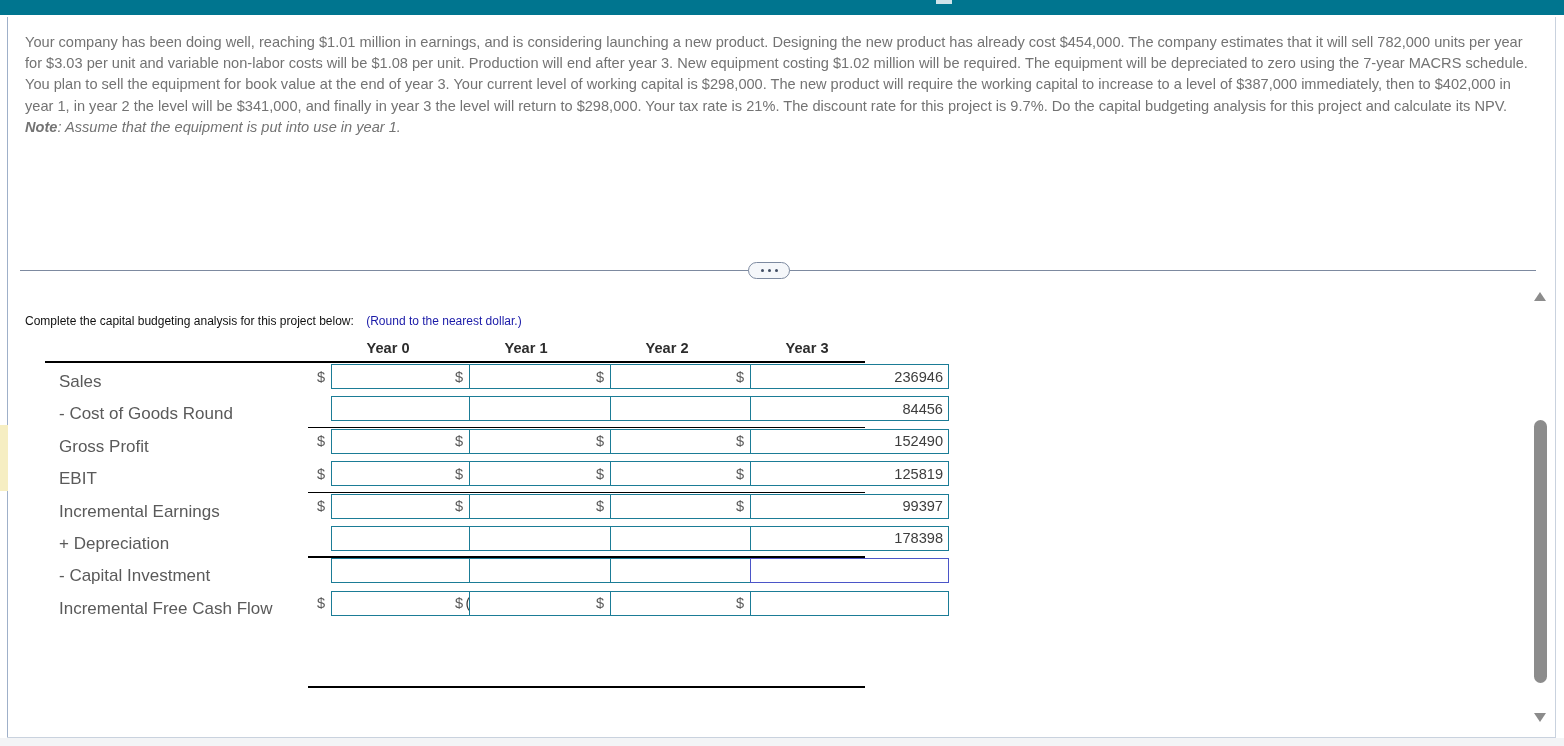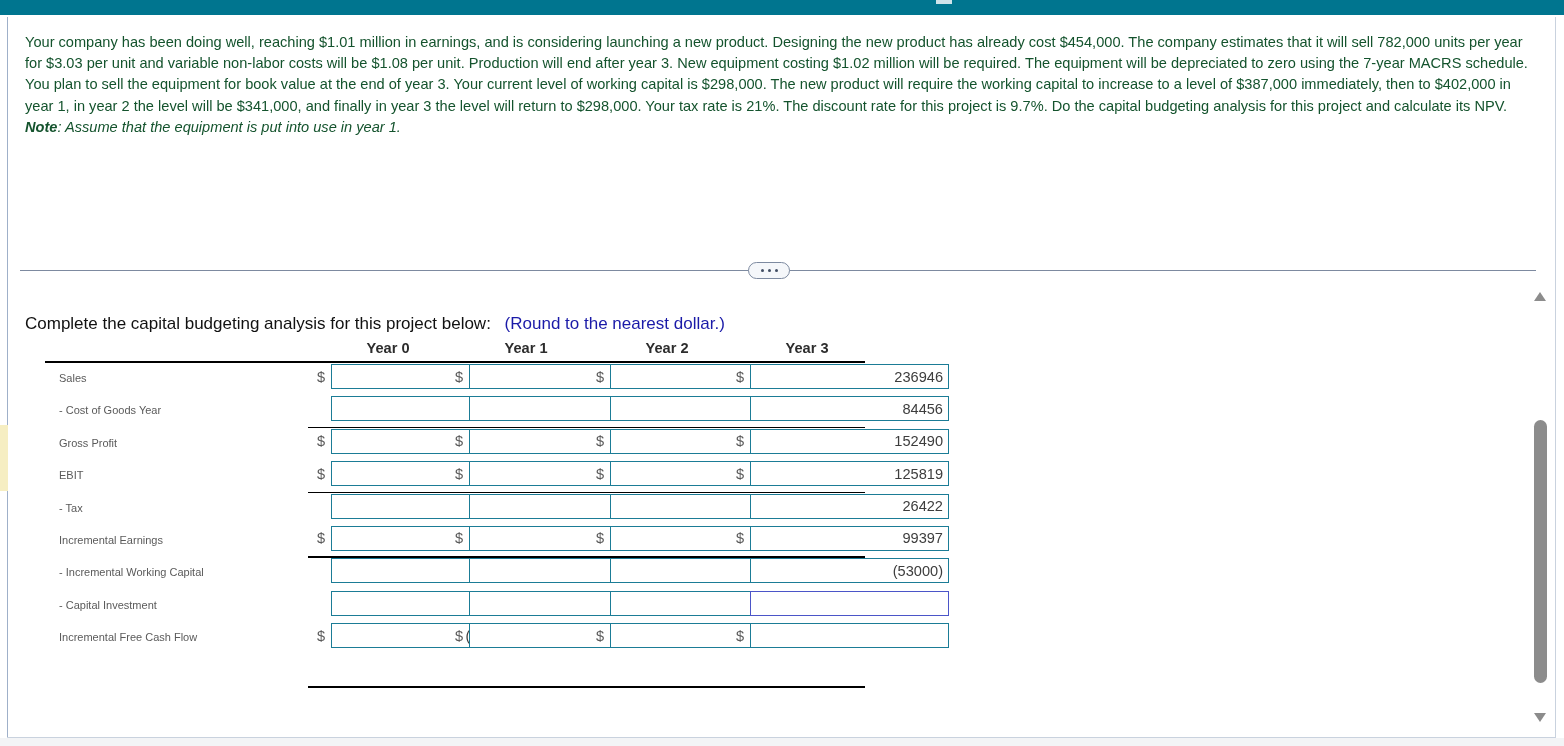--- a/index.html
+++ b/index.html
@@ -57,21 +57,21 @@
     background: #f6eec2;
   }
 
   
   .problem {
     position: absolute;
     left: 25px; top: 32px;
     width: 1505px;
     font-size: 14.6px;
     line-height: 21.2px;
-    color: #14532d;
+    color: #737373;
   }
   .problem .note-label { font-weight: bold; font-style: italic; }
   .problem .note-text  { font-style: italic; }
 
   
   .divider-wrap { position: absolute; left: 20px; top: 262px; width: 1516px; height: 18px; }
   .divider-line {
     position: absolute; left: 0; top: 8px;
     width: 1516px; height: 1px;
     background: #7d8aa0;
@@ -87,21 +87,21 @@
     cursor: pointer;
   }
   .divider-pill i {
     display: block; width: 3px; height: 3px;
     background: #414d63; border-radius: 50%;
   }
 
   
   .prompt-line {
     position: absolute; left: 25px; top: 314px;
-    font-size: 17px; color: #111111;
+    font-size: 12px; color: #111111;
     white-space: nowrap;
   }
   .prompt-line .round-hint { color: #1a1aa8; margin-left: 9px; }
 
   
   .tbl { position: absolute; left: 45px; top: 340px; }
 
   .hdr-row { position: relative; height: 21px; }
   .col-hdr {
     position: absolute; top: 0;
@@ -117,21 +117,21 @@
     position: absolute; background: #000000; height: 1.5px;
   }
   .rule.full   { left: 0px;  width: 820px; }
   .rule.short  { left: 263px; width: 557px; }
 
   .rows { position: absolute; left: 0; top: 23px; width: 820px; }
 
   .row { position: relative; height: 32.4px; }
   .row-label {
     position: absolute; left: 14px; top: 9px;
-    font-size: 11px; color: #5a5a5a;
+    font-size: 17px; color: #5a5a5a;
     white-space: nowrap;
   }
 
   .cell {
     position: absolute; top: 0px;
     width: 130px; height: 27px;
     display: flex; align-items: center;
   }
   .cell.c0 { left: 272px; }
   .cell.c1 { left: 410px; }
@@ -243,21 +243,21 @@
         <div class="cell c2">
           <span class="dollar">$</span>
           <input type="text" class="field" value="236946" style="">
         </div>
         <div class="cell c3">
           <span class="dollar">$</span>
           <input type="text" class="field" value="236946" style="">
         </div>
       </div>
       <div class="row">
-        <div class="row-label">- Cost of Goods Year</div>
+        <div class="row-label">- Cost of Goods Round</div>
         <div class="cell c0">
           <span class="dollar blank">$</span>
           <input type="text" class="field" value="0" style="">
         </div>
         <div class="cell c1">
           <span class="dollar blank">$</span>
           <input type="text" class="field" value="84456" style="">
         </div>
         <div class="cell c2">
           <span class="dollar blank">$</span>
@@ -301,39 +301,20 @@
         </div>
         <div class="cell c2">
           <span class="dollar">$</span>
           <input type="text" class="field" value="115145" style="">
         </div>
         <div class="cell c3">
           <span class="dollar">$</span>
           <input type="text" class="field" value="125819" style="">
         </div>
       </div>
-      <div class="row">
-        <div class="row-label">- Tax</div>
-        <div class="cell c0">
-          <span class="dollar blank">$</span>
-          <input type="text" class="field" value="0" style="">
-        </div>
-        <div class="cell c1">
-          <span class="dollar blank">$</span>
-          <input type="text" class="field" value="27447" style="">
-        </div>
-        <div class="cell c2">
-          <span class="dollar blank">$</span>
-          <input type="text" class="field" value="24180" style="">
-        </div>
-        <div class="cell c3">
-          <span class="dollar blank">$</span>
-          <input type="text" class="field" value="26422" style="">
-        </div>
-      </div>
       <div class="rule short" style="top: 193.4px;"></div>
       <div class="row">
         <div class="row-label">Incremental Earnings</div>
         <div class="cell c0">
           <span class="dollar">$</span>
           <input type="text" class="field" value="0" style="">
         </div>
         <div class="cell c1">
           <span class="dollar">$</span>
           <input type="text" class="field" value="103252" style="">
@@ -341,36 +322,36 @@
         <div class="cell c2">
           <span class="dollar">$</span>
           <input type="text" class="field" value="90965" style="">
         </div>
         <div class="cell c3">
           <span class="dollar">$</span>
           <input type="text" class="field" value="99397" style="">
         </div>
       </div>
       <div class="row">
-        <div class="row-label">- Incremental Working Capital</div>
-        <div class="cell c0">
-          <span class="dollar blank">$</span>
-          <input type="text" class="field" value="89000" style="">
-        </div>
-        <div class="cell c1">
-          <span class="dollar blank">$</span>
-          <input type="text" class="field" value="15000" style="">
-        </div>
-        <div class="cell c2">
-          <span class="dollar blank">$</span>
-          <input type="text" class="field" value="(46000)" style="">
-        </div>
-        <div class="cell c3">
-          <span class="dollar blank">$</span>
-          <input type="text" class="field" value="(53000)" style="">
+        <div class="row-label">+ Depreciation</div>
+        <div class="cell c0">
+          <span class="dollar blank">$</span>
+          <input type="text" class="field" value="0" style="">
+        </div>
+        <div class="cell c1">
+          <span class="dollar blank">$</span>
+          <input type="text" class="field" value="145758" style="">
+        </div>
+        <div class="cell c2">
+          <span class="dollar blank">$</span>
+          <input type="text" class="field" value="249798" style="">
+        </div>
+        <div class="cell c3">
+          <span class="dollar blank">$</span>
+          <input type="text" class="field" value="178398" style="">
         </div>
       </div>
       <div class="row">
         <div class="row-label">- Capital Investment</div>
         <div class="cell c0">
           <span class="dollar blank">$</span>
           <input type="text" class="field" value="102000" style="">
         </div>
         <div class="cell c1">
           <span class="dollar blank">$</span>

